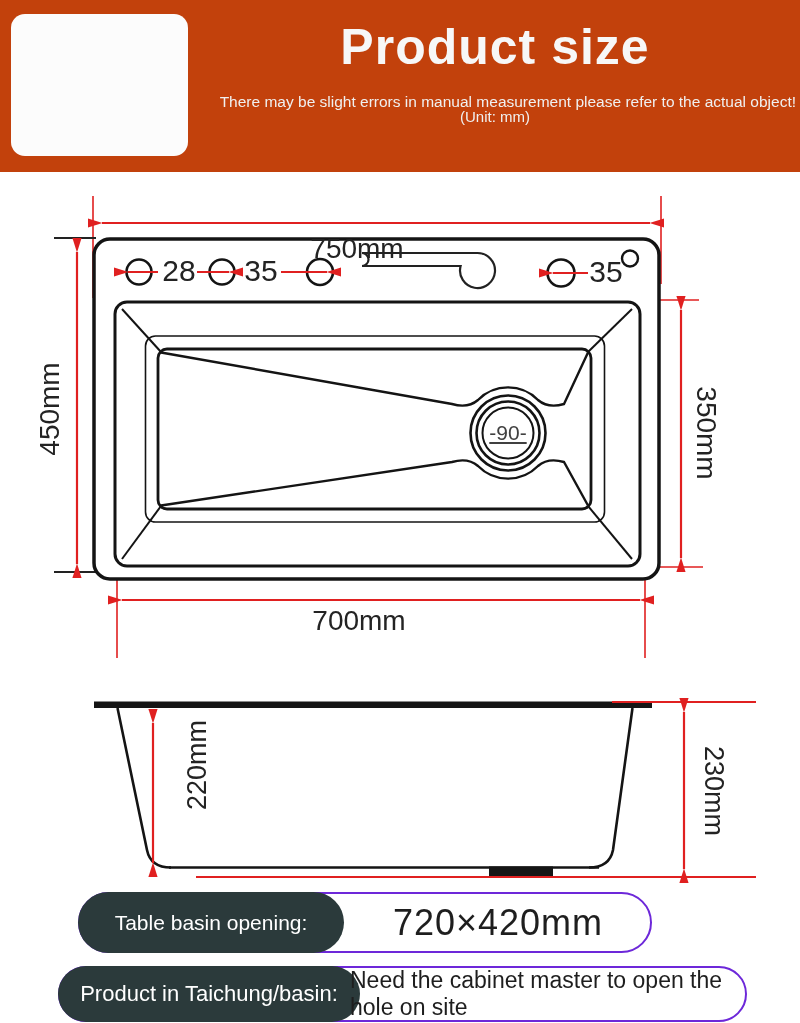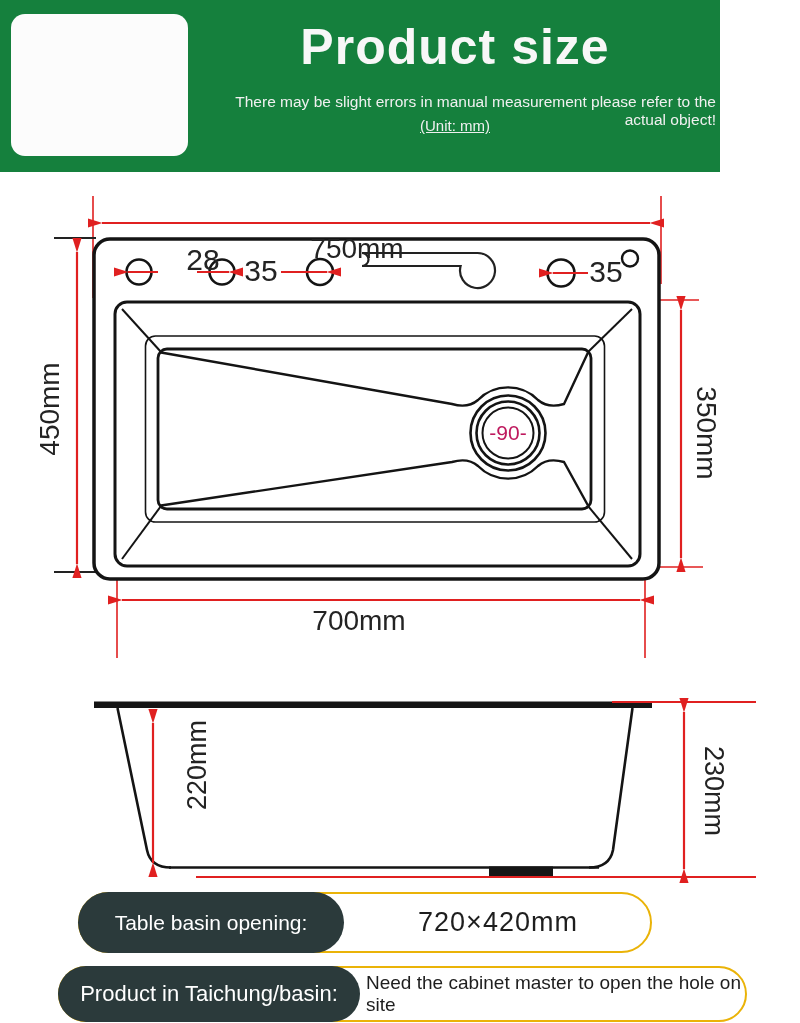--- a/index.html
+++ b/index.html
@@ -1,37 +1,37 @@
 <!DOCTYPE html>
 <html><head>
 <meta charset="utf-8">
 <style>
   html,body{margin:0;padding:0;background:#ffffff;}
   .page{position:relative;width:800px;height:1023px;background:#ffffff;overflow:hidden;
         font-family:"Liberation Sans",sans-serif;}
   
-  .banner{position:absolute;left:0;top:0;width:720px;height:172px;background:#15803d;}
+  .banner{position:absolute;left:0;top:0;width:800px;height:172px;background:#c2410c;}
   .banner-card{position:absolute;left:11px;top:14px;width:177px;height:142px;
                background:#fcfcfc;border-radius:14px;}
   .title{position:absolute;left:190px;right:0;top:18px;text-align:center;
          font-size:50px;font-weight:700;color:#f7f7f7;letter-spacing:1px;}
   .subtitle{position:absolute;left:192px;right:4px;top:93px;text-align:right;
             font-size:15.5px;color:#f0f0f0;}
-  .unitnote{position:absolute;left:190px;right:0;top:117px;text-align:center;
-            font-size:15px;color:#f0f0f0;text-decoration:underline;}
+  .unitnote{position:absolute;left:190px;right:0;top:108px;text-align:center;
+            font-size:15px;color:#f0f0f0;}
   
   .dwg-label{position:absolute;white-space:nowrap;color:#232323;font-size:28px;
              transform:translate(-50%,-50%);}
   .rot-ccw{transform:translate(-50%,-50%) rotate(-90deg);}
   .rot-cw{transform:translate(-50%,-50%) rotate(90deg);}
   .hole-num{font-size:30px;}
-  .drain-num{font-size:21px;color:#be185d;}
+  .drain-num{font-size:21px;color:#404040;text-decoration:underline;}
   svg.linework{position:absolute;left:0;top:0;}
   
-  .pill{position:absolute;background:#ffffff;border:2px solid #eab308;border-radius:32px;}
+  .pill{position:absolute;background:#ffffff;border:2px solid #6d28d9;border-radius:32px;}
   .pill-dark{position:absolute;left:-2px;top:-2px;bottom:-2px;background:#2b3a3b;
              border-radius:32px;display:flex;align-items:center;justify-content:center;
              color:#ffffff;}
   .pill-value{position:absolute;top:0;bottom:0;right:0;display:flex;align-items:center;
               justify-content:center;color:#1e1e1e;}
 </style>
 </head>
 <body>
 
 <div class="page">
@@ -119,30 +119,30 @@
       <line x1="196" y1="877" x2="756" y2="877" stroke="#e02020" stroke-width="1.8"></line>
       <line x1="153" y1="723" x2="153" y2="863" stroke="#e02020" stroke-width="2.2" marker-start="url(#ra)" marker-end="url(#ra)"></line>
       <line x1="684" y1="712" x2="684" y2="869" stroke="#e02020" stroke-width="2.2" marker-start="url(#ra)" marker-end="url(#ra)"></line>
     </g>
   </svg>
 
   <div class="dwg-label" style="left:357px;top:201px;margin-top:48px;">750mm</div>
   <div class="dwg-label rot-ccw" style="left:50px;top:409px;">450mm</div>
   <div class="dwg-label rot-cw" style="left:706px;top:433px;">350mm</div>
   <div class="dwg-label" style="left:359px;top:621px;">700mm</div>
-  <div class="dwg-label hole-num" style="left:179px;top:260px;margin-left:24px;">28</div>
+  <div class="dwg-label hole-num" style="left:179px;top:271px;">28</div>
   <div class="dwg-label hole-num" style="left:261px;top:271px;">35</div>
   <div class="dwg-label hole-num" style="left:606px;top:272px;">35</div>
   <div class="dwg-label drain-num" style="left:508px;top:433px;">-90-</div>
   <div class="dwg-label rot-ccw" style="left:197px;top:765px;font-size:27px;">220mm</div>
   <div class="dwg-label rot-cw" style="left:713px;top:791px;font-size:27px;">230mm</div>
 
   <div class="pill" style="left:78px;top:892px;width:570px;height:57px;">
     <div class="pill-dark" style="width:266px;font-size:21px;">Table basin opening:</div>
-    <div class="pill-value" style="left:266px;font-size:27px;letter-spacing:1px;">720×420mm</div>
+    <div class="pill-value" style="left:266px;font-size:36px;letter-spacing:1px;">720×420mm</div>
   </div>
 
   <div class="pill" style="left:58px;top:966px;width:685px;height:52px;">
     <div class="pill-dark" style="width:302px;font-size:22px;">Product in Taichung/basin:</div>
-    <div class="pill-value" style="left:306px;font-size:19px;">Need the cabinet master to open the hole on site</div>
+    <div class="pill-value" style="left:290px;font-size:23px;">Need the cabinet master to open the hole on site</div>
   </div>
 
 </div>
 
 </body></html>

